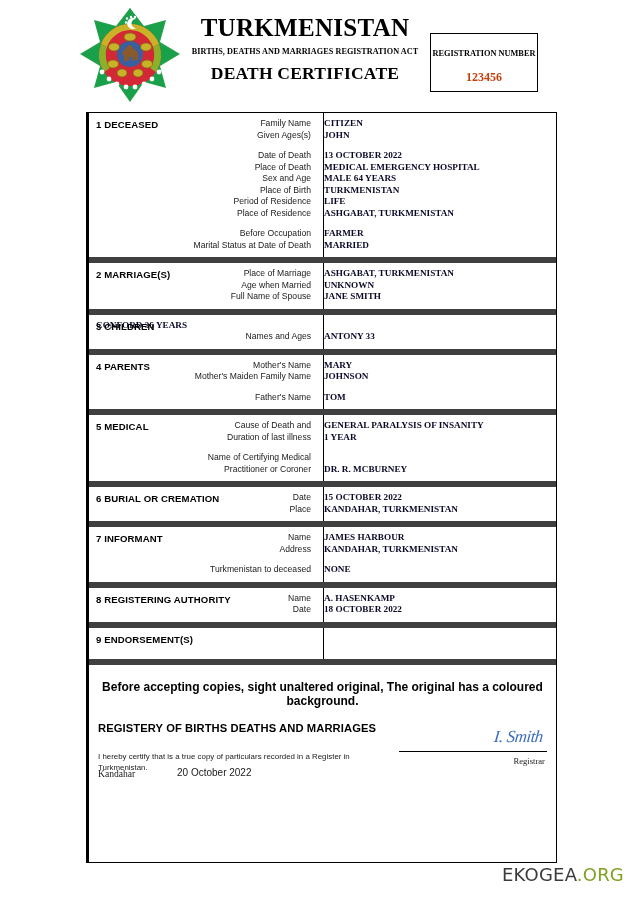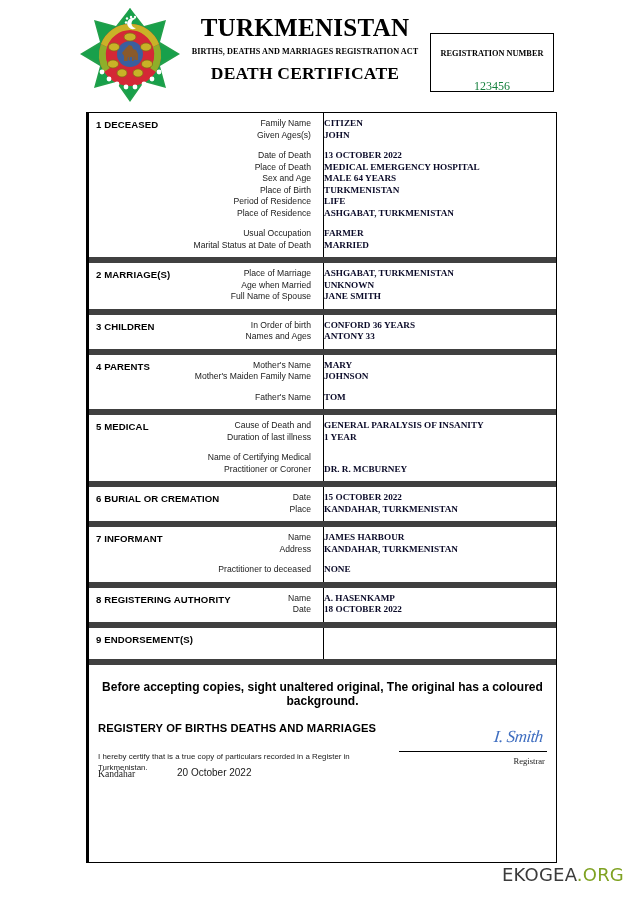--- a/index.html
+++ b/index.html
@@ -58,38 +58,39 @@
     font-weight: bold;
     font-size: 17.5px;
     letter-spacing: 0.2px;
     color: #000000;
     margin-top: 7px;
   }
   #regbox {
     position: absolute;
     left: 430px;
     top: 33px;
-    width: 124px;
+    width: 108px;
     height: 59px;
     border: 1px solid #000000;
     box-sizing: border-box;
     text-align: center;
   }
   .regbox-label {
     font-family: "Liberation Serif", serif;
     font-weight: bold;
     font-size: 8.3px;
     color: #000000;
     margin-top: 15px;
   }
   .regbox-value {
     font-family: "Liberation Serif", serif;
     font-size: 12px;
-    color: #15803d;
-    margin-top: 21px;
+    color: #c2410c;
+    margin-top: 12px;
+    font-weight: bold;
   }
 
   
   #cert {
     position: absolute;
     left: 86px;
     top: 112px;
     width: 471px;
     border: 1px solid #000000;
     border-left-width: 3px;
@@ -357,21 +358,21 @@
         </div>
         <div class="row">
           <div class="lbl">Period of Residence</div>
           <div class="val">LIFE</div>
         </div>
         <div class="row">
           <div class="lbl">Place of Residence</div>
           <div class="val">ASHGABAT, TURKMENISTAN</div>
         </div>
         <div class="row gap">
-          <div class="lbl">Usual Occupation</div>
+          <div class="lbl">Before Occupation</div>
           <div class="val">FARMER</div>
         </div>
         <div class="row">
           <div class="lbl">Marital Status at Date of Death</div>
           <div class="val">MARRIED</div>
         </div>
       </div>
     </div>
     <div class="section split">
       <div class="sec-head">2 MARRIAGE(S)</div>
@@ -387,21 +388,20 @@
         <div class="row">
           <div class="lbl">Full Name of Spouse</div>
           <div class="val">JANE SMITH</div>
         </div>
       </div>
     </div>
     <div class="section split">
       <div class="sec-head">3 CHILDREN</div>
       <div class="rows">
         <div class="row">
-          <div class="lbl">In Order of birth</div>
           <div class="val">CONFORD 36 YEARS</div>
         </div>
         <div class="row">
           <div class="lbl">Names and Ages</div>
           <div class="val">ANTONY 33</div>
         </div>
       </div>
     </div>
     <div class="section split">
       <div class="sec-head">4 PARENTS</div>
@@ -459,21 +459,21 @@
       <div class="rows">
         <div class="row">
           <div class="lbl">Name</div>
           <div class="val">JAMES HARBOUR</div>
         </div>
         <div class="row">
           <div class="lbl">Address</div>
           <div class="val">KANDAHAR, TURKMENISTAN</div>
         </div>
         <div class="row gap">
-          <div class="lbl">Practitioner to deceased</div>
+          <div class="lbl">Turkmenistan to deceased</div>
           <div class="val">NONE</div>
         </div>
       </div>
     </div>
     <div class="section split">
       <div class="sec-head">8 REGISTERING AUTHORITY</div>
       <div class="rows">
         <div class="row">
           <div class="lbl">Name</div>
           <div class="val">A. HASENKAMP</div>

